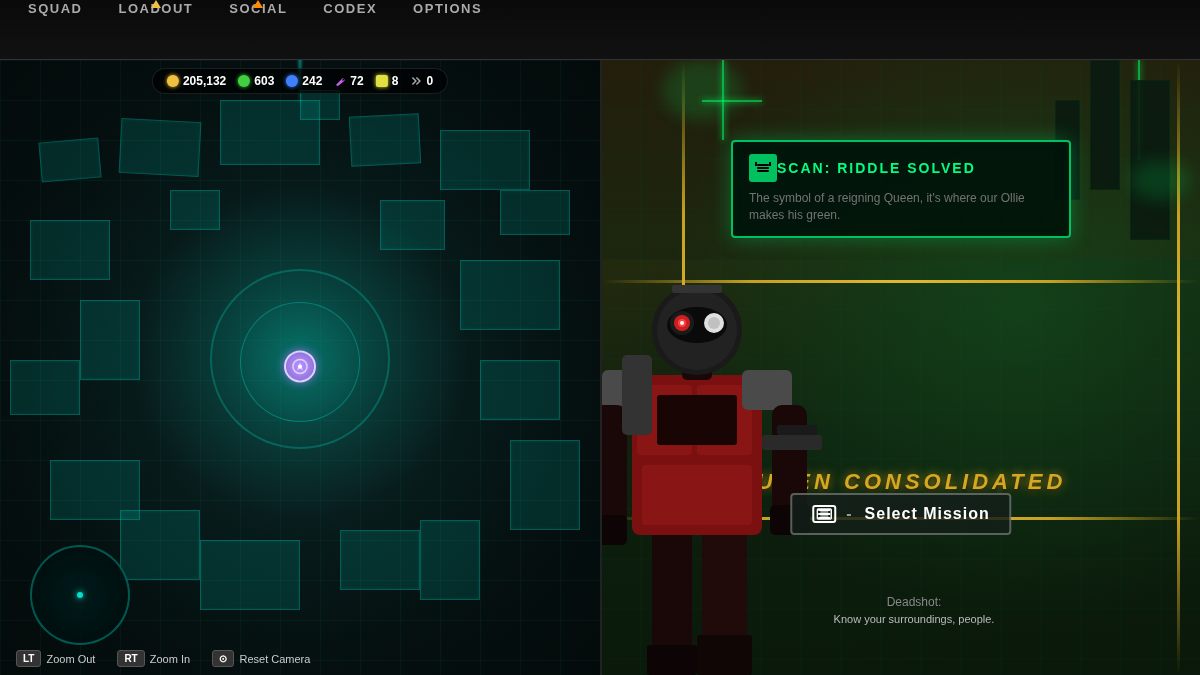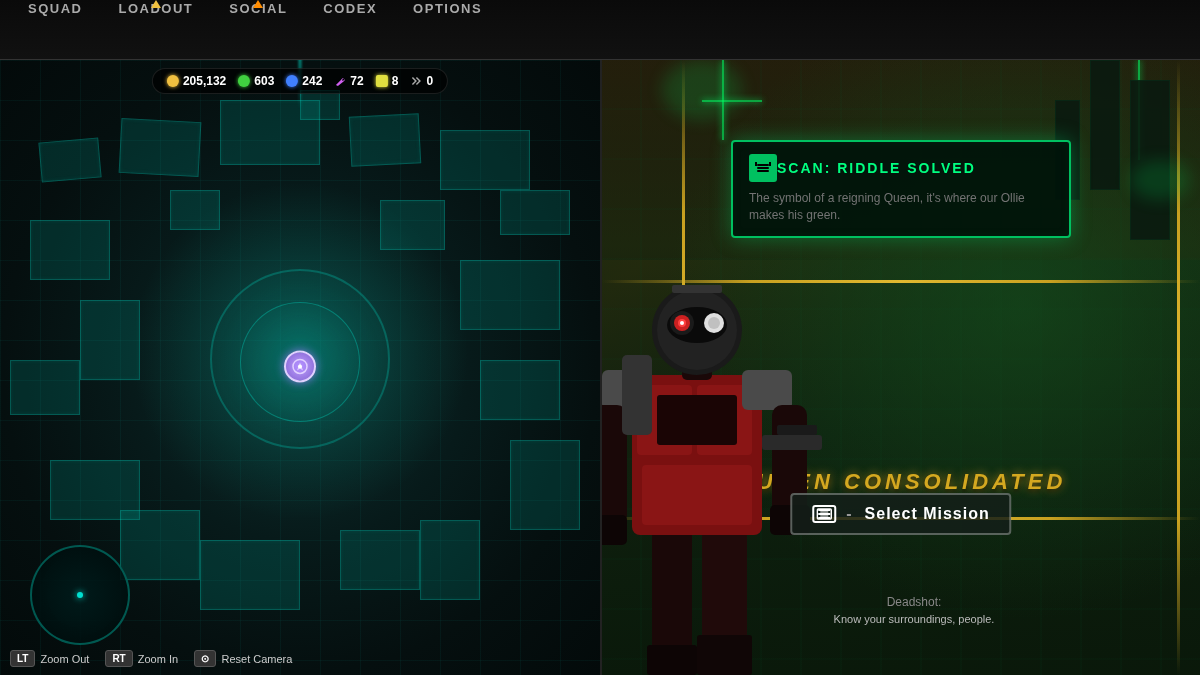--- a/index.html
+++ b/index.html
@@ -157,20 +157,21 @@
       gap: 16px;
       z-index: 50;
     }
 
     .control-item {
       display: flex;
       align-items: center;
       gap: 5px;
       color: #ccc;
       font-size: 11px;
+      margin-left: 6px;
     }
 
     .ctrl-btn {
       background: #333;
       border: 1px solid #555;
       border-radius: 3px;
       padding: 2px 6px;
       color: #fff;
       font-size: 10px;
       font-weight: bold;

